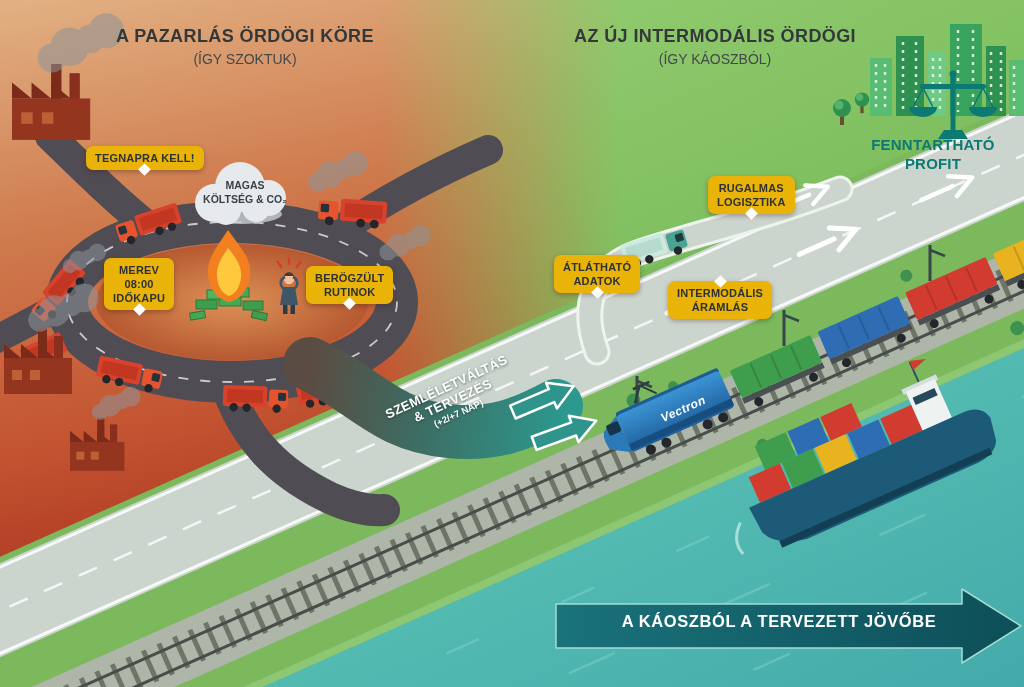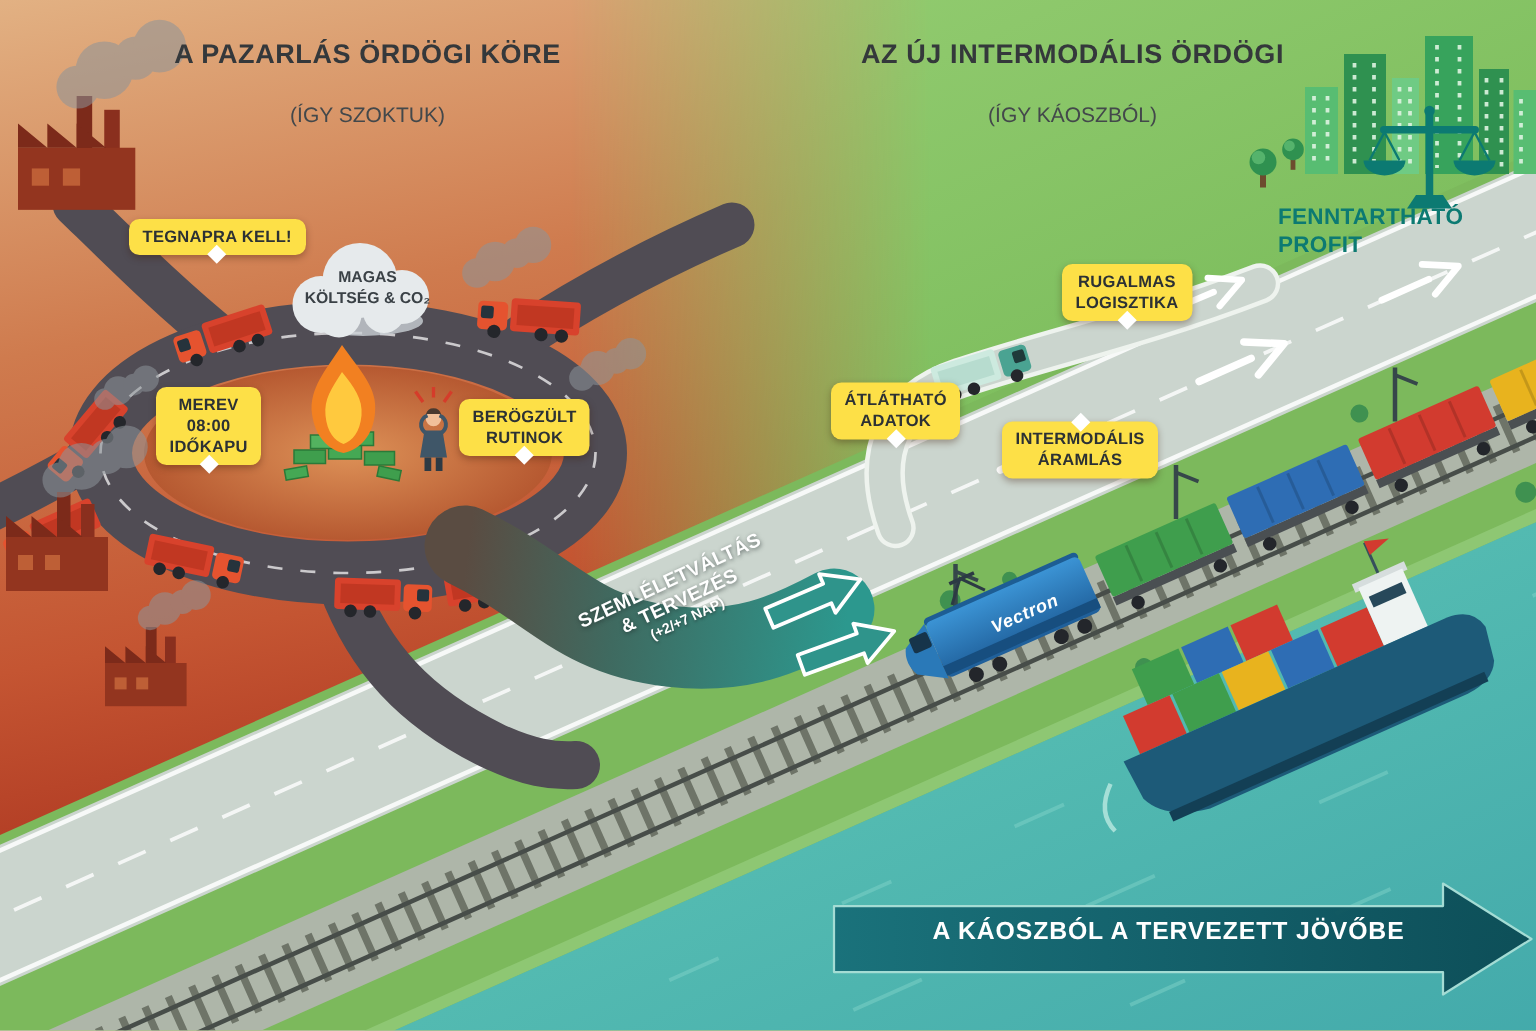--- a/index.html
+++ b/index.html
@@ -1,40 +1,40 @@
 <!DOCTYPE html>
 <html><head>
 <meta charset="utf-8">
 <style>
   *{margin:0;padding:0;box-sizing:border-box}
   body{background:#e9e9e9;font-family:"Liberation Sans","DejaVu Sans",sans-serif}
   .stage{position:relative;width:1024px;height:687px;overflow:hidden;background:#fff}
   .stage svg{position:absolute;left:0;top:0}
   .sec-title{position:absolute;text-align:center;z-index:6}
   .sec-title .t1{font-size:18px;font-weight:800;color:#34383b;letter-spacing:.4px}
-  .sec-title .t2{font-size:14px;font-weight:400;color:#43484b;margin-top:21px}
+  .sec-title .t2{font-size:14px;font-weight:400;color:#43484b;margin-top:4px}
   #title-left{left:88px;top:26px;width:314px}
   #title-right{left:548px;top:26px;width:334px}
-  .co{position:absolute;z-index:6;background:#fde047;border-radius:7px;padding:5px 9px;font-size:11px;font-weight:700;
+  .co{position:absolute;z-index:6;background:#eab308;border-radius:7px;padding:5px 9px;font-size:11px;font-weight:700;
       color:#2c3134;text-align:center;line-height:1.28;white-space:pre-line;
       box-shadow:0 2px 5px rgba(60,25,10,.35);letter-spacing:.2px}
   .co::after{content:"";position:absolute;left:50%;bottom:-4px;width:9px;height:9px;margin-left:-4.5px;
       background:#fff;transform:rotate(45deg);z-index:-1}
   .co.tail-top::after{bottom:auto;top:-4px}
   #co-tegnapra{left:86px;top:146px}
   #co-merev{left:104px;top:258px}
   #co-berogzult{left:306px;top:266px}
   #co-informacio{left:186px;top:341px}
   #co-utolso{left:612px;top:176px}
   #co-rugalmas{left:708px;top:176px}
   #co-atlathato{left:554px;top:255px}
   #co-kiszamithato{left:668px;top:281px}
   .cloud-label{position:absolute;left:197px;top:179px;width:96px;z-index:6;font-size:10.5px;font-weight:700;
       color:#3a4146;text-align:center;line-height:1.3;white-space:pre-line}
-  .profit{position:absolute;left:852px;top:136px;width:162px;z-index:6;text-align:left;font-size:15px;
+  .profit{position:absolute;left:852px;top:136px;width:162px;z-index:6;text-align:center;font-size:15px;
       font-weight:800;color:#0c7a72;line-height:1.25;white-space:pre-line;letter-spacing:.2px}
   .trans-label{position:absolute;left:366px;top:378px;width:172px;z-index:6;transform:rotate(-25deg);
       text-align:center;color:#fff}
   .trans-label .l1,.trans-label .l2{font-size:13px;font-weight:800;letter-spacing:.3px;text-shadow:0 1px 3px rgba(30,40,40,.6)}
   .trans-label .l3{font-size:9.5px;font-weight:700;margin-top:1px;text-shadow:0 1px 2px rgba(30,40,40,.6)}
   .bottom-label{position:absolute;left:566px;top:612px;width:426px;z-index:6;text-align:center;
       font-size:16.5px;font-weight:800;color:#fff;letter-spacing:.6px}
 </style>
 </head>
 <body>

